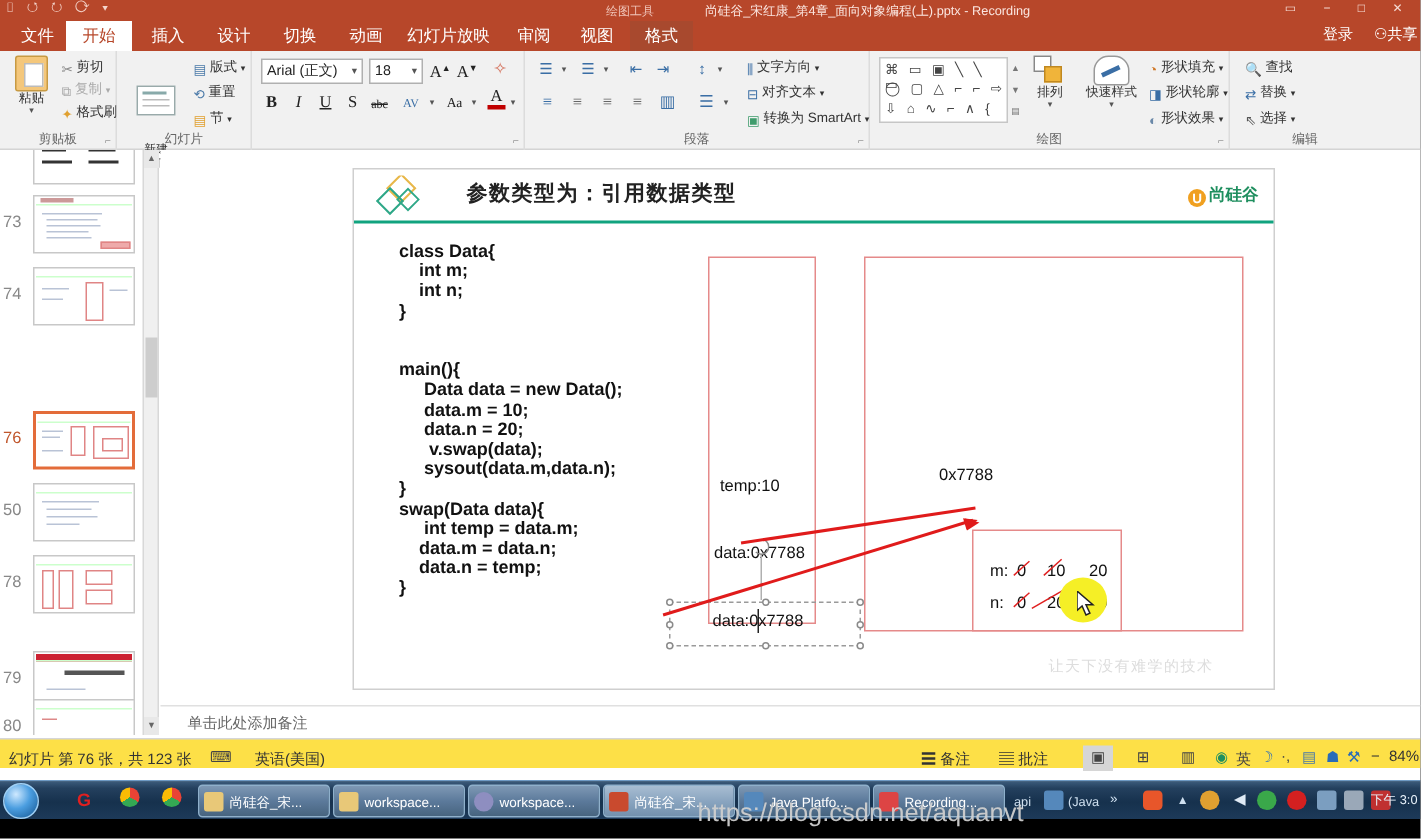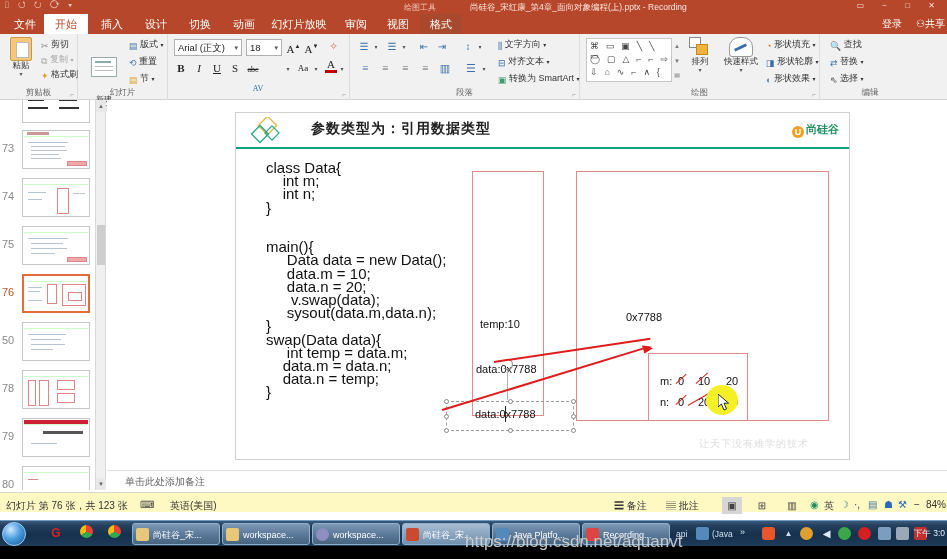--- a/index.html
+++ b/index.html
@@ -75,21 +75,21 @@
   .slide {
     position:absolute; left:128px; top:12px; width:615px; height:348px;
     background:#fff; border:1px solid #cfcfcf;
   }
   .slide-title-bar { position:absolute; left:0; top:0; width:100%; height:36px; border-bottom:2px solid #11a37f; }
   .slide-title { position:absolute; left:75px; top:7px; font-size:14px; color:#222; font-weight:bold; letter-spacing:1px;}
   .logo-diamonds { position:absolute; left:14px; top:4px; width:40px; height:28px; }
   .brand { position:absolute; right:10px; top:9px; font-size:11px; color:#1f8f5f; font-weight:bold; white-space:nowrap;}
   .brand-mark { display:inline-block; width:12px; height:12px; border-radius:50%; background:#f0a020; color:#fff; font-size:9px; text-align:center; line-height:12px; vertical-align:-2px; margin-right:2px;}
 
-  .code { position:absolute; left:30px; top:48px; font-size:15px; color:#111; line-height:13.2px; white-space:pre; }
+  .code { position:absolute; left:30px; top:48px; font-size:12px; color:#111; line-height:13.2px; white-space:pre;font-weight:bold; }
 
   .rbox { position:absolute; border:1.2px solid #e58a8a; }
   .dlabel { position:absolute; font-size:11px; color:#111; white-space:nowrap; }
 
   .selbox { position:absolute; border:1px dashed #9a9a9a; }
   .handle { position:absolute; width:5px; height:5px; border:1px solid #8a8a8a; background:#fff; border-radius:50%; }
   .rot { position:absolute; width:11px; height:11px; border:1.5px solid #888; border-radius:50%; border-left-color:transparent;}
 
   .strike { position:absolute; height:1.4px; background:#e02020; transform-origin:left center;}
   .arrowline { position:absolute; height:1.6px; background:#e01b1b; transform-origin:left center; }
@@ -97,21 +97,21 @@
   .hl-circle { position:absolute; border-radius:50%; background:#f5ef26; }
   .cursor { position:absolute; width:0;height:0; }
 
   .watermark-slide { position:absolute; right:40px; bottom:8px; font-size:10px; color:#ddd; letter-spacing:1px;}
 
   
   .notes { position:absolute; left:107px; top:470px; width:840px; height:22px; background:#fff; border-top:1px solid #e0e0e0; }
   .notes-text { position:absolute; left:18px; top:4px; font-size:10px; color:#666; }
 
   
-  .statusbar { position:absolute; left:0; top:492px; width:947px; height:20px; background:#fef9c3; border-top:1px solid #d6d6d6;}
+  .statusbar { position:absolute; left:0; top:492px; width:947px; height:20px; background:#fde047; border-top:1px solid #d6d6d6;}
   .sb-left { position:absolute; left:6px; top:6px; font-size:10px; color:#333; }
   .sb-lang { position:absolute; left:170px; top:6px; font-size:10px; color:#333; }
   .sb-icon { position:absolute; top:6px; font-size:10px; color:#444; }
   .sb-item { position:absolute; top:6px; font-size:10px; color:#333; white-space:nowrap;}
   .viewbtn { position:absolute; top:4px; width:20px; height:17px; text-align:center; line-height:17px; font-size:10px; color:#444;}
   .viewbtn.on { background:#d6d6d6; }
 
   
   .taskbar {
     position:absolute; left:0; top:520px; width:947px; height:26px;
@@ -236,21 +236,21 @@
       <div class="fbtn" style="left:136px;top:5px;width:15px;">
         <span>A</span><sup style="font-size:6px;">▼</sup>
       </div>
       <div class="fbtn" style="left:158px;top:5px;width:15px;color:#d4705a;">✧</div>
 
       <div class="fbtn" style="left:6px;top:27px;width:14px;font-weight:bold;">B</div>
       <div class="fbtn" style="left:24px;top:27px;width:14px;font-style:italic;">I</div>
       <div class="fbtn" style="left:42px;top:27px;width:14px;text-decoration:underline;">U</div>
       <div class="fbtn" style="left:60px;top:27px;width:14px;">S</div>
       <div class="fbtn" style="left:76px;top:28px;width:18px;font-size:8px;text-decoration:line-through;">abc</div>
-      <div class="fbtn" style="left:80px;top:27px;width:20px;font-size:8px;color:#3a6ea5;margin-top:20px;">
+      <div class="fbtn" style="left:96px;top:27px;width:20px;font-size:8px;color:#3a6ea5;">
         <span>AV</span>
       </div>
       <div class="fbtn" style="left:116px;top:28px;width:8px;font-size:6px;color:#555;">▾</div>
       <div class="fbtn" style="left:126px;top:27px;width:18px;font-size:9px;">Aa</div>
       <div class="fbtn" style="left:144px;top:28px;width:8px;font-size:6px;color:#555;">▾</div>
       <div class="fbtn" style="left:156px;top:25px;width:14px;">
         <span style="display:block;line-height:11px;">A</span>
         <span style="display:block;width:12px;height:3px;background:#c00000;margin:0 auto;"></span>
       </div>
       <div class="fbtn" style="left:170px;top:28px;width:8px;font-size:6px;color:#555;">▾</div>
@@ -390,31 +390,20 @@
       <div class="thumb-num" style="top:12px;">74</div>
       <div class="thumb-frame" style="top:0;">
         <div class="thumb-head"></div>
         <div class="tline" style="left:5px;top:13px;width:18px;"></div>
         <div class="tline" style="left:5px;top:20px;width:14px;"></div>
         <div class="tredbox" style="left:34px;top:9px;width:12px;height:26px;"></div>
         <div class="tline" style="left:50px;top:14px;width:12px;"></div>
       </div>
     </div>
 
-    <div class="thumb-item" style="top:126px;height:46px;">
-      <div class="thumb-num" style="top:12px;">75</div>
-      <div class="thumb-frame" style="top:0;">
-        <div class="thumb-head"></div>
-        <div class="tline" style="left:5px;top:11px;width:40px;"></div>
-        <div class="tline" style="left:8px;top:16px;width:32px;"></div>
-        <div class="tline" style="left:8px;top:21px;width:36px;"></div>
-        <div class="tline" style="left:8px;top:26px;width:24px;"></div>
-        <div class="tredbox" style="left:44px;top:30px;width:20px;height:5px;background:#eaa;"></div>
-      </div>
-    </div>
 
     <div class="thumb-item" style="top:174px;height:46px;">
       <div class="thumb-num" style="top:12px;color:#c0562c;">76</div>
       <div class="thumb-frame sel" style="top:0;">
         <div class="thumb-head"></div>
         <div class="tline" style="left:4px;top:11px;width:14px;"></div>
         <div class="tline" style="left:4px;top:15px;width:12px;"></div>
         <div class="tline" style="left:4px;top:24px;width:14px;"></div>
         <div class="tredbox" style="left:23px;top:8px;width:10px;height:20px;"></div>
         <div class="tredbox" style="left:38px;top:8px;width:24px;height:22px;"></div>
@@ -437,21 +426,21 @@
       <div class="thumb-num" style="top:12px;">78</div>
       <div class="thumb-frame" style="top:0;">
         <div class="thumb-head"></div>
         <div class="tredbox" style="left:5px;top:9px;width:8px;height:26px;"></div>
         <div class="tredbox" style="left:16px;top:9px;width:10px;height:26px;"></div>
         <div class="tredbox" style="left:34px;top:9px;width:18px;height:10px;"></div>
         <div class="tredbox" style="left:34px;top:22px;width:18px;height:10px;"></div>
       </div>
     </div>
 
-    <div class="thumb-item" style="top:318px;height:46px;">
+    <div class="thumb-item" style="top:334px;height:46px;">
       <div class="thumb-num" style="top:12px;">79</div>
       <div class="thumb-frame" style="top:0;">
         <div class="thumb-head" style="background:#c23;"></div>
         <div class="tline" style="left:20px;top:12px;width:40px;height:3px;background:#555;"></div>
         <div class="tline" style="left:8px;top:24px;width:26px;"></div>
       </div>
     </div>
 
     <div class="thumb-item" style="top:366px;height:46px;">
       <div class="thumb-num" style="top:12px;">80</div>

